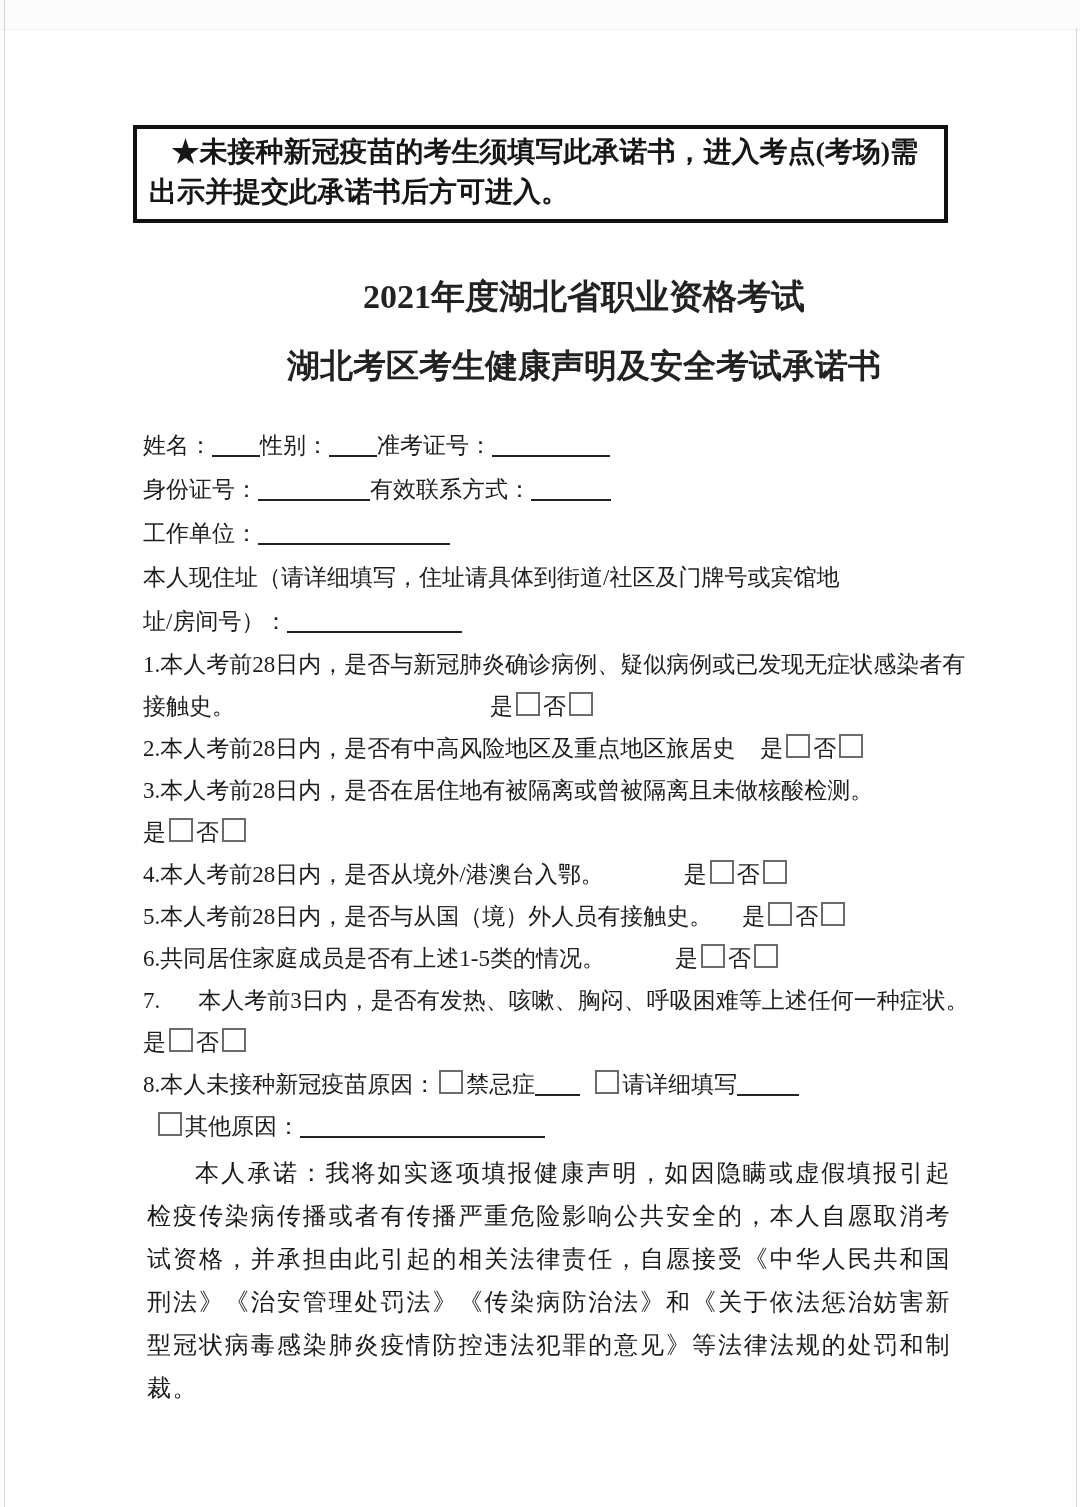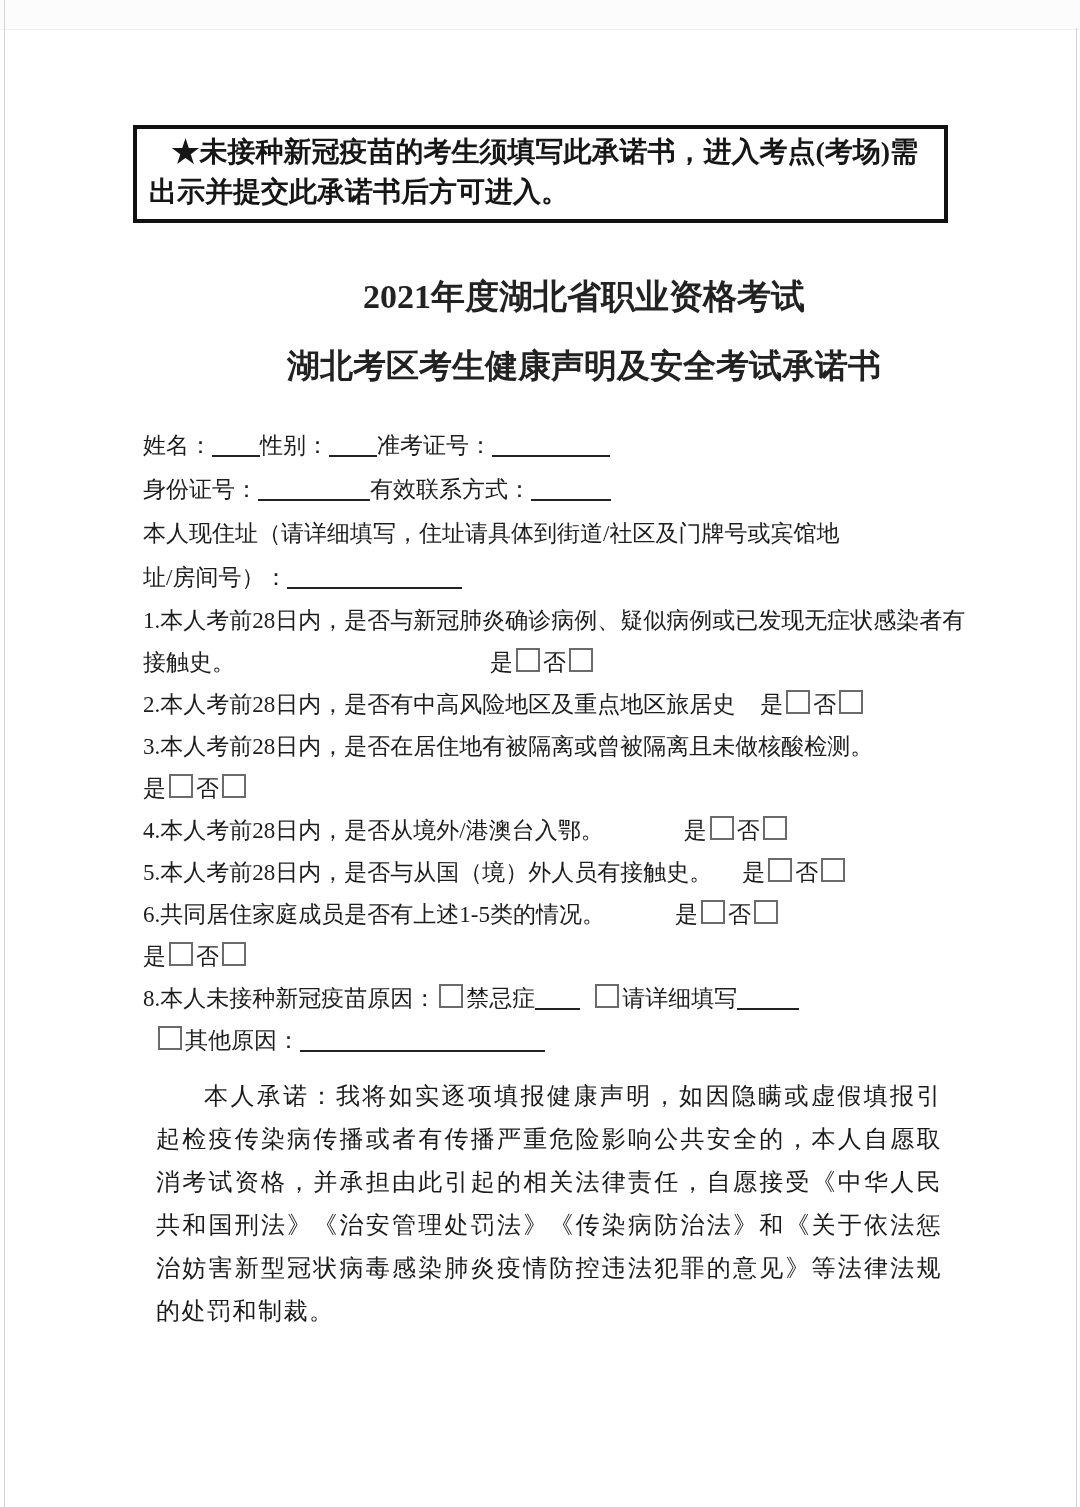--- a/index.html
+++ b/index.html
@@ -38,21 +38,21 @@
   .u45{width:45px} .u48{width:48px} .u62{width:62px} .u80{width:80px} .u112{width:112px}
   .u118{width:118px} .u175{width:175px} .u192{width:192px} .u245{width:245px}
 
   
   .cb { display:inline-block; width:20px; height:20px; border:2px solid #6b6b6b; background:#fff; vertical-align:-2px; margin:0 3px; }
 
   
   .gap { display:inline-block; height:1px; }
   .g25{width:25px} .g30{width:30px} .g38{width:38px} .g70{width:70px} .g80{width:80px} .g255{width:255px} .g12{width:12px}
 
-  .commitment { margin:13px; font-size:24px; line-height:43px; text-indent:2em; white-space:normal; text-align:justify; letter-spacing:1.5px; color:#1b1b1b; }
+  .commitment { margin:4px; font-size:24px; line-height:43px; text-indent:2em; white-space:normal; text-align:justify; letter-spacing:1.5px; color:#1b1b1b; }
   .yn { white-space:nowrap; }
 </style>
 </head>
 <body>
 
 <div class="page">
   <div class="edge-top"></div>
   <div class="edge-left"></div>
   <div class="edge-right"></div>
 
@@ -62,20 +62,21 @@
 
   <h1 class="title title-1">2021年度湖北省职业资格考试</h1>
   <h2 class="title title-2">湖北考区考生健康声明及安全考试承诺书</h2>
 
   <div class="flow">
 
     <p class="row"><span>姓名：</span><span class="u u48"></span><span>性别：</span><span class="u u48"></span><span>准考证号：</span><span class="u u118"></span></p>
 
     <p class="row"><span>身份证号：</span><span class="u u112"></span><span>有效联系方式：</span><span class="u u80"></span></p>
 
+    <p class="row"><span>工作单位：</span><span class="u u192"></span></p>
 
     <p class="row"><span>本人现住址（请详细填写，住址请具体到街道/社区及门牌号或宾馆地</span></p>
 
     <p class="row"><span>址/房间号）：</span><span class="u u175"></span></p>
 
     <p class="row qrow"><span>1.本人考前28日内，是否与新冠肺炎确诊病例、疑似病例或已发现无症状感染者有</span></p>
 
     <p class="row qrow"><span>接触史。</span><span class="gap g255"></span><span class="yn"><span>是</span><span class="cb"></span><span>否</span><span class="cb"></span></span></p>
 
     <p class="row qrow"><span>2.本人考前28日内，是否有中高风险地区及重点地区旅居史</span><span class="gap g25"></span><span class="yn"><span>是</span><span class="cb"></span><span>否</span><span class="cb"></span></span></p>
@@ -83,20 +84,21 @@
     <p class="row qrow"><span>3.本人考前28日内，是否在居住地有被隔离或曾被隔离且未做核酸检测。</span></p>
 
     <p class="row qrow alignr pr75"><span class="yn"><span>是</span><span class="cb"></span><span>否</span><span class="cb"></span></span></p>
 
     <p class="row qrow"><span>4.本人考前28日内，是否从境外/港澳台入鄂。</span><span class="gap g80"></span><span class="yn"><span>是</span><span class="cb"></span><span>否</span><span class="cb"></span></span></p>
 
     <p class="row qrow"><span>5.本人考前28日内，是否与从国（境）外人员有接触史。</span><span class="gap g30"></span><span class="yn"><span>是</span><span class="cb"></span><span>否</span><span class="cb"></span></span></p>
 
     <p class="row qrow"><span>6.共同居住家庭成员是否有上述1-5类的情况。</span><span class="gap g70"></span><span class="yn"><span>是</span><span class="cb"></span><span>否</span><span class="cb"></span></span></p>
 
+    <p class="row qrow"><span>7.</span><span class="gap g38"></span><span>本人考前3日内，是否有发热、咳嗽、胸闷、呼吸困难等上述任何一种症状。</span></p>
 
     <p class="row qrow alignr pr70"><span class="yn"><span>是</span><span class="cb"></span><span>否</span><span class="cb"></span></span></p>
 
     <p class="row qrow"><span>8.本人未接种新冠疫苗原因：</span><span class="cb"></span><span>禁忌症</span><span class="u u45"></span><span class="gap g12"></span><span class="cb"></span><span>请详细填写</span><span class="u u62"></span></p>
 
     <p class="row qrow indent12"><span class="cb"></span><span>其他原因：</span><span class="u u245"></span></p>
 
     <p class="commitment">本人承诺：我将如实逐项填报健康声明，如因隐瞒或虚假填报引起检疫传染病传播或者有传播严重危险影响公共安全的，本人自愿取消考试资格，并承担由此引起的相关法律责任，自愿接受《中华人民共和国刑法》《治安管理处罚法》《传染病防治法》和《关于依法惩治妨害新型冠状病毒感染肺炎疫情防控违法犯罪的意见》等法律法规的处罚和制裁。</p>
 
   </div>

